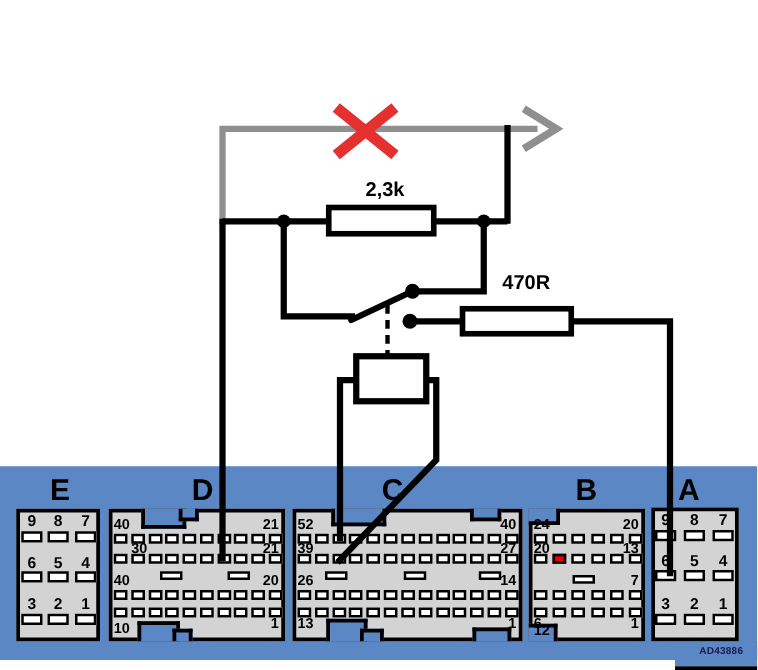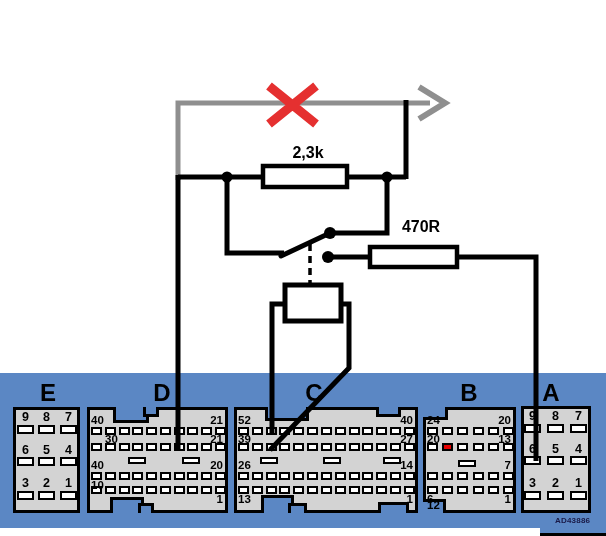--- a/index.html
+++ b/index.html
@@ -21,21 +21,21 @@
   .pin{position:absolute;box-sizing:border-box;background:#fff;border:2px solid #000;width:11px;height:8px;}
   .pin.red{background:var(--pred);}
   .gpin{width:17px;height:9px;}
   .spacer{position:absolute;box-sizing:border-box;background:#fff;border:2px solid #000;width:18px;height:7px;}
   .cl{position:absolute;font-weight:bold;font-size:11.5px;line-height:1;color:#000;}
   .clr{right:2px;}
   .gnum{position:absolute;font-weight:bold;font-size:12.5px;line-height:1;text-align:center;color:#000;}
   svg.wires{position:absolute;left:0;top:0;z-index:5;pointer-events:none;}
   .rlabel{position:absolute;z-index:6;width:60px;text-align:center;
           font-size:16px;font-weight:600;color:#000;}
-  .code-text{position:absolute;z-index:6;left:555px;top:516px;width:44px;text-align:left;
+  .code-text{position:absolute;z-index:6;left:555px;top:516px;width:44px;text-align:center;
              font-size:8px;font-weight:bold;color:#191947;letter-spacing:0.2px;}
 </style>
 </head>
 <body>
 
 <div class="stage">
   <div class="blue-band"></div>
   <div class="code-plate"></div>
   <div class="code-line"></div>
 
@@ -107,21 +107,21 @@
         <div class="pin" style="left: 1px; top: 76px;"></div>
         <div class="pin" style="left: 15px; top: 76px;"></div>
         <div class="pin" style="left: 29px; top: 76px;"></div>
         <div class="pin" style="left: 42px; top: 76px;"></div>
         <div class="pin" style="left: 56px; top: 76px;"></div>
         <div class="pin" style="left: 70px; top: 76px;"></div>
         <div class="pin" style="left: 84px; top: 76px;"></div>
         <div class="pin" style="left: 97px; top: 76px;"></div>
         <div class="pin" style="left: 111px; top: 76px;"></div>
         <div class="pin" style="left: 125px; top: 76px;"></div>
-        <div class="cl" style="left: 1px; top: 70px;">10</div>
+        <div class="cl" style="left: 1px; top: 88px;">10</div>
         <div class="cl clr" style="top: 84px;">1</div>
       </div>
       <div class="big" style="left: 147px;">D</div>
       <div class="blk" style="left: 234px; top: 407px; width: 178px; height: 100px;">
         <div class="nt" style="left: 28px; width: 38px; height: 11px;"></div>
         <div class="nt" style="left: 139px; width: 19px; height: 7px;"></div>
         <div class="nb" style="left: 24px; width: 27px; height: 15px;"></div>
         <div class="nb" style="left: 51px; width: 13px; height: 7px;"></div>
         <div class="nb" style="left: 141px; width: 25px; height: 8px;"></div>
         <div class="spacer" style="left: 23px; top: 47px;"></div>

